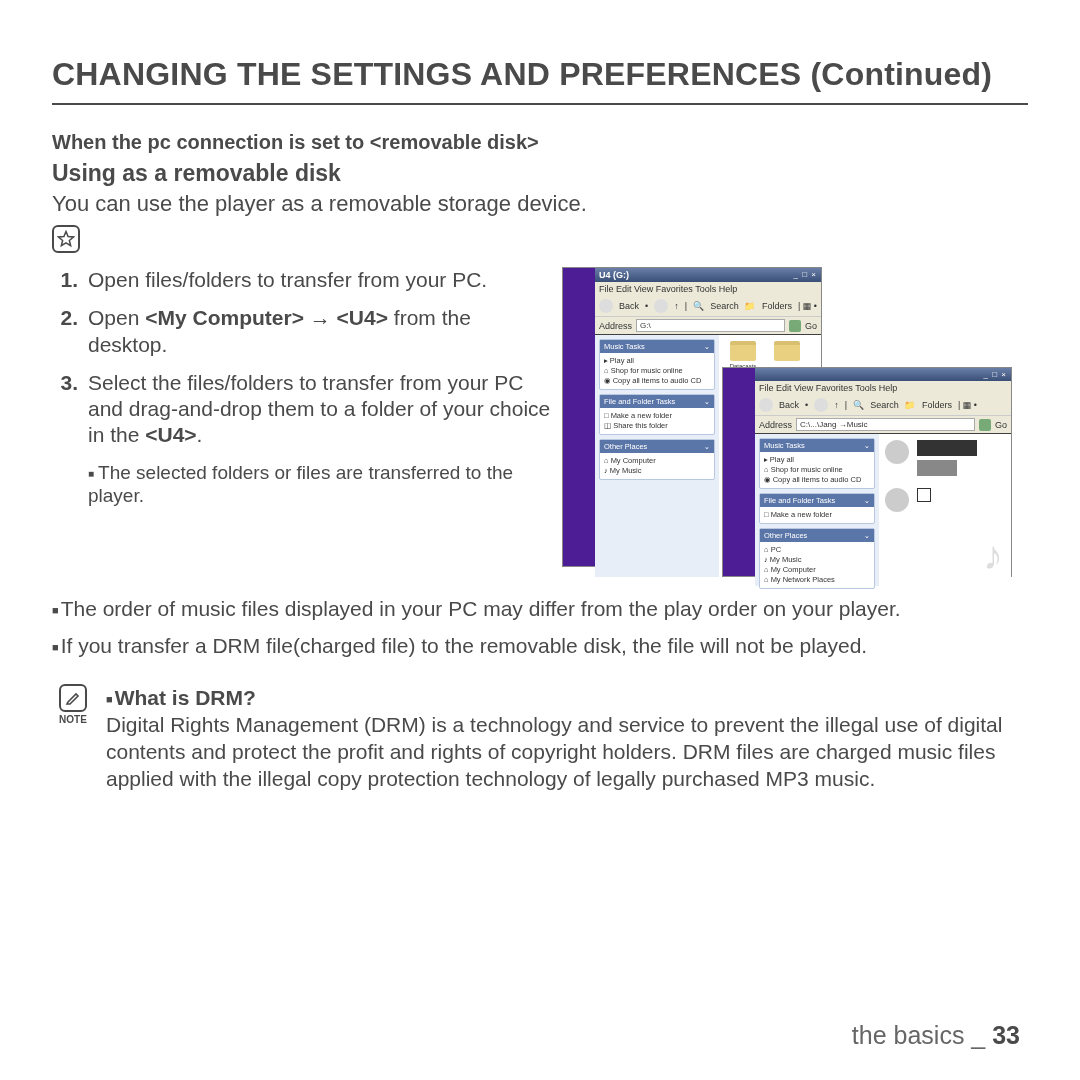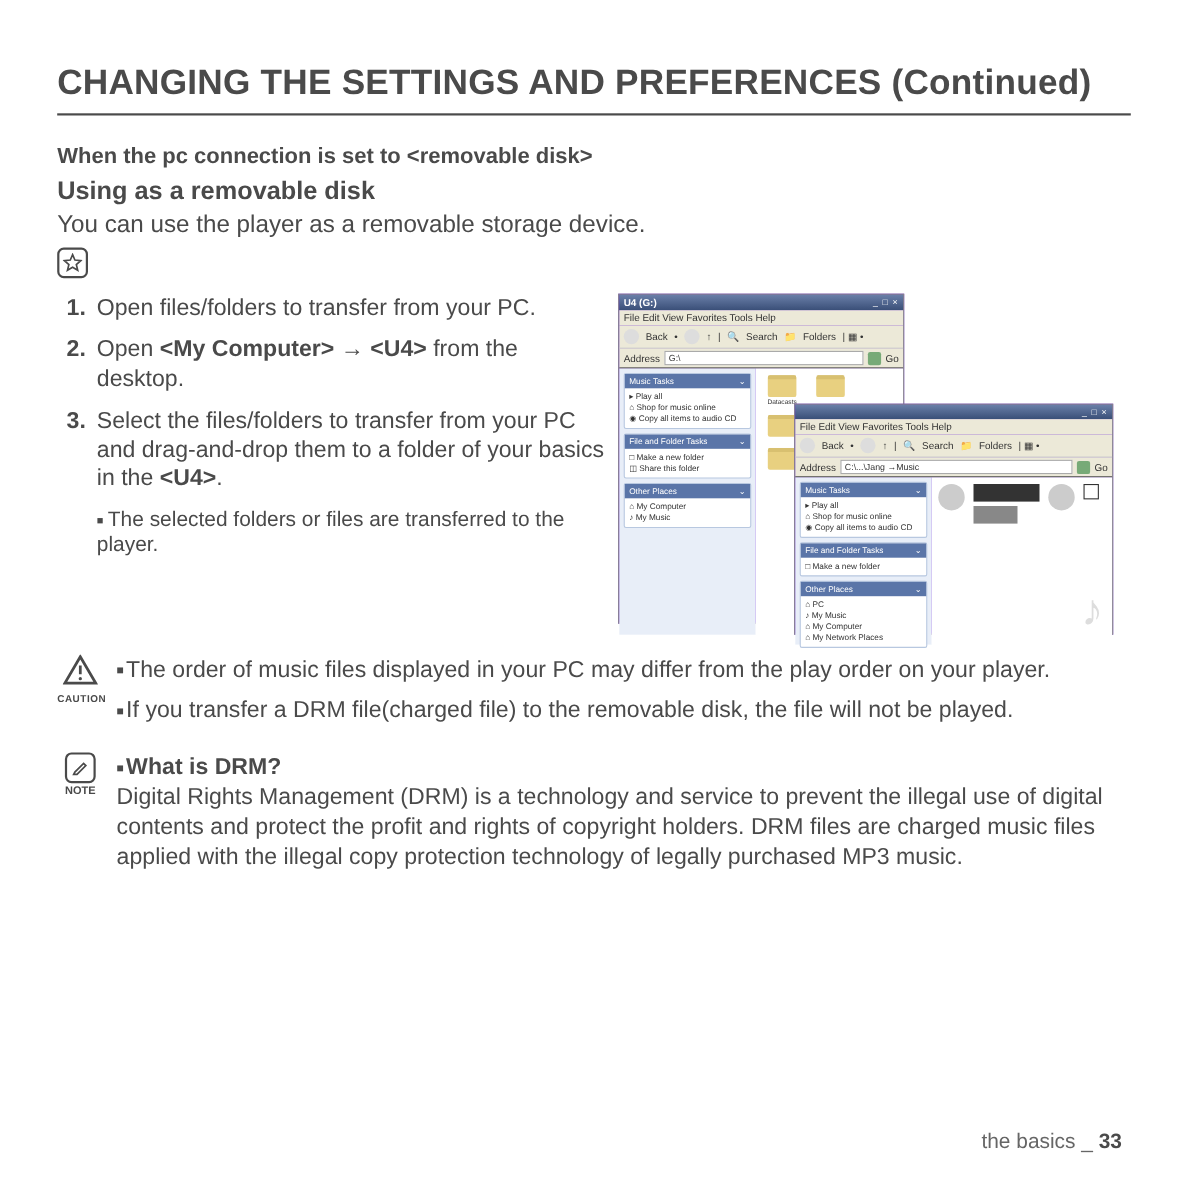--- a/index.html
+++ b/index.html
@@ -57,24 +57,25 @@
   .steps li { font-size: 21px; line-height: 1.25; margin-bottom: 12px; display: flex; gap: 10px; }
   .steps .num { font-weight: bold; width: 26px; flex: 0 0 26px; text-align: right; }
   .steps .ct { flex: 1; }
   .steps .b { font-weight: bold; }
   .subbullet { font-size: 19px; margin-left: 36px; margin-top: 6px; line-height: 1.25; }
   .subbullet .sq { font-size: 10px; vertical-align: 2px; margin-right: 4px; }
 
   .shot { flex: 1; position: relative; height: 320px; }
   .explorer {
     position: absolute;
-    background: #6d28d9;
+    background: #4c1d95;
     border: 1px solid #888;
     font-size: 9px;
     color: #333;
+    padding-left: 32px;
   }
   .ex1 { left: 0; top: 0; width: 260px; height: 300px; }
   .ex2 { left: 160px; top: 100px; width: 290px; height: 210px; }
   .tbar { background: linear-gradient(#6a7fa8,#3a4f78); color: #fff; padding: 2px 4px; font-weight: bold; display:flex; justify-content:space-between; }
   .tbar .ctl { letter-spacing: 1px; font-weight: normal; font-size: 8px; }
   .mbar { background: #ece9d8; padding: 2px 4px; color: #333; }
   .toolbar { background: #ece9d8; padding: 3px 4px; display: flex; gap: 6px; align-items:center; border-bottom:1px solid #ccc; }
   .tbtn { background: #ddd; border-radius: 50%; width: 14px; height: 14px; display:inline-block; }
   .abar { display:flex; align-items:center; gap:4px; padding:2px 4px; background:#ece9d8; border-bottom:1px solid #404040; }
   .abar .fld { background:#fff; border:1px solid #aaa; flex:1; padding:1px 3px; font-size:8px; }
@@ -100,21 +101,21 @@
   .caution-body .sq { font-size:11px; vertical-align:2px; margin-right:2px; }
 
   .note-row { display:flex; gap:12px; margin-top:14px; }
   .note-ico { width:42px; flex:0 0 42px; text-align:center; }
   .note-ico .nb { width:28px; height:28px; border:2px solid #4a4a4a; border-radius:6px; display:flex; align-items:center; justify-content:center; margin:0 auto; }
   .note-lbl { font-size:10px; font-weight:bold; margin-top:2px; }
   .note-body { flex:1; font-size:21px; line-height:1.3; }
   .note-body .nh { font-weight:bold; }
   .note-body .sq { font-size:11px; vertical-align:2px; margin-right:2px; }
 
-  .footer { position:absolute; bottom:30px; right:60px; font-size:19px; color:#666; }
+  .footer { position:absolute; bottom:30px; right:60px; font-size:25px; color:#666; }
   .footer .pn { font-weight:bold; color:#4a4a4a; }
 </style>
 </head>
 <body>
 
 <div class="title">CHANGING THE SETTINGS AND PREFERENCES (Continued)</div>
 
 <div class="subtitle">When the pc connection is set to &lt;removable disk&gt;</div>
 <div class="subhead">Using as a removable disk</div>
 <div class="intro">You can use the player as a removable storage device.</div>
@@ -133,21 +134,21 @@
       <li>
         <span class="num">1.</span>
         <span class="ct">Open files/folders to transfer from your PC.</span>
       </li>
       <li>
         <span class="num">2.</span>
         <span class="ct"><span>Open </span><span class="b">&lt;My Computer&gt; → &lt;U4&gt;</span><span> from the desktop.</span></span>
       </li>
       <li>
         <span class="num">3.</span>
-        <span class="ct"><span>Select the files/folders to transfer from your PC and drag-and-drop them to a folder of your basics in the </span><span class="b">&lt;U4&gt;</span><span>.</span></span>
+        <span class="ct"><span>Select the files/folders to transfer from your PC and drag-and-drop them to a folder of your choice in the </span><span class="b">&lt;U4&gt;</span><span>.</span></span>
       </li>
     </ol>
     <div class="subbullet"><span class="sq">■</span><span>The selected folders or files are transferred to the player.</span></div>
   </div>
 
   <div class="shot">
     <div class="explorer ex1">
       <div class="tbar">
           <span>U4 (G:)</span>
           <span class="ctl">_ □ ×</span>
@@ -264,28 +265,20 @@
             </div>
           <div style="width:14px;height:14px;border:1px solid #333"></div>
           <div class="mnote">♪</div>
         </div>
       </div>
     </div>
   </div>
 </div>
 
 <div class="caution-row">
-  <div class="caution-ico">
-    <svg viewBox="0 0 32 28">
-        <polygon points="16,2 30,26 2,26" fill="none" stroke="#4a4a4a" stroke-width="2.5"></polygon>
-        <line x1="16" y1="10" x2="16" y2="18" stroke="#4a4a4a" stroke-width="2.5"></line>
-        <circle cx="16" cy="22" r="1.5" fill="#4a4a4a"></circle>
-      </svg>
-    <div class="caution-lbl">CAUTION</div>
-  </div>
   <div class="caution-body">
     <div class="cb"><span class="sq">■</span><span>The order of music files displayed in your PC may differ from the play order on your player.</span></div>
     <div class="cb"><span class="sq">■</span><span>If you transfer a DRM file(charged file) to the removable disk, the file will not be played.</span></div>
   </div>
 </div>
 
 <div class="note-row">
   <div class="note-ico">
     <div class="nb">
       <svg width="16" height="16" viewBox="0 0 16 16">

